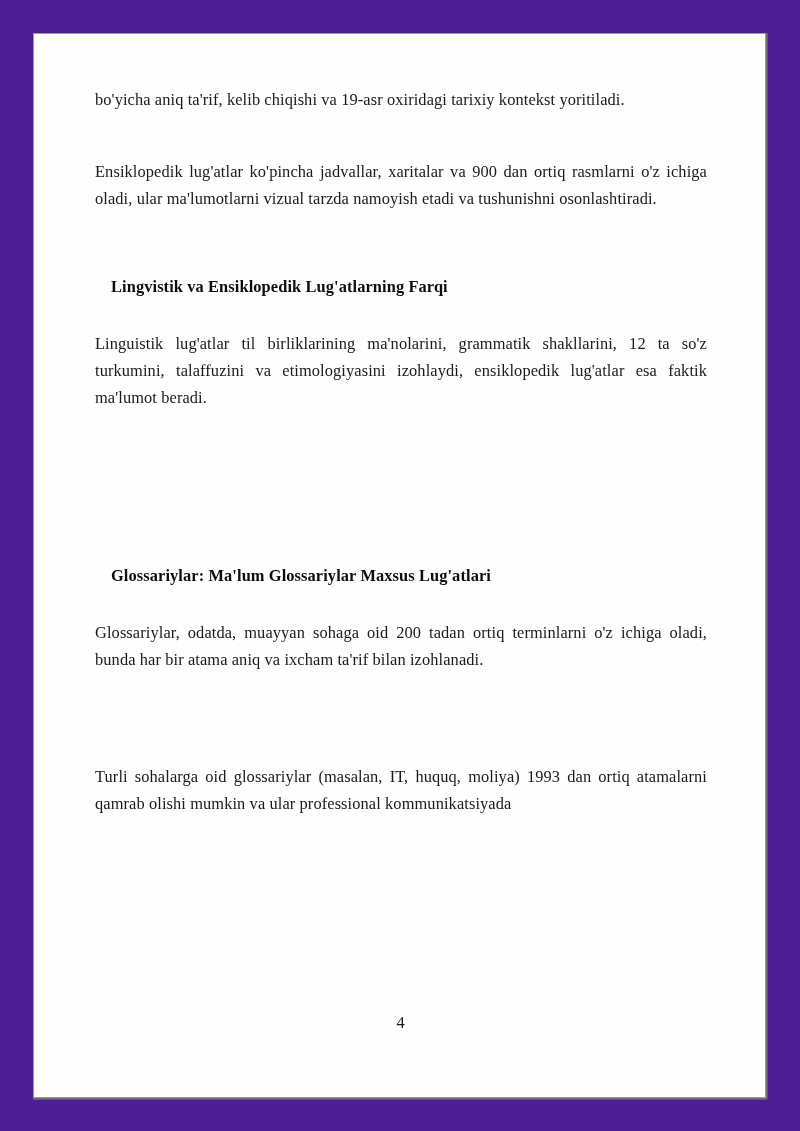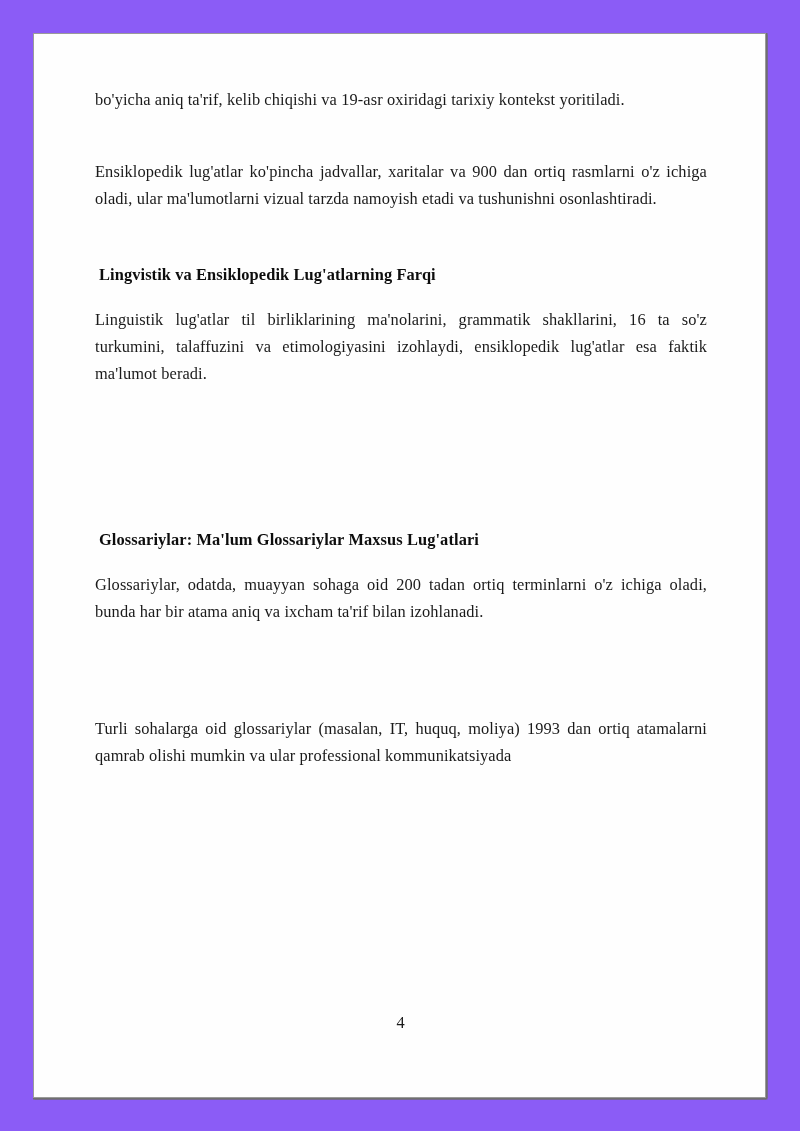--- a/index.html
+++ b/index.html
@@ -11,21 +11,21 @@
     width: 800px;
     height: 1131px;
     font-family: "Liberation Serif", "DejaVu Serif", serif;
     overflow: hidden;
   }
 
   #page-wrap {
     position: relative;
     width: 800px;
     height: 1131px;
-    background: #8b5cf6;
+    background: #4c1d95;
   }
 
   
   #page-sheet {
     position: absolute;
     left: 33px;
     top: 33px;
     width: 733px;
     height: 1065px;
     background: #fefefe;
@@ -48,21 +48,21 @@
     text-align: justify;
     text-justify: inter-word;
     font-size: 16.4px;
     line-height: 27px;
     color: #1a1a1a;
     letter-spacing: 0.1px;
     -webkit-font-smoothing: antialiased;
   }
 
   .heading {
-    margin: 4px;
+    margin: 16px;
     font-size: 16.4px;
     line-height: 27px;
     font-weight: bold;
     color: #0d0d0d;
     text-align: left;
     letter-spacing: 0.1px;
   }
 
   
   .gap-lg   { height: 45px; }
@@ -94,21 +94,21 @@
       <div class="gap-lg"></div>
 
       <p class="para">Ensiklopedik lug'atlar ko'pincha jadvallar, xaritalar va 900 dan ortiq rasmlarni o'z ichiga oladi, ular ma'lumotlarni vizual tarzda namoyish etadi va tushunishni osonlashtiradi.</p>
 
       <div class="gap-lg"></div>
 
       <h2 class="heading">Lingvistik va Ensiklopedik Lug'atlarning Farqi</h2>
 
       <div class="gap-sm"></div>
 
-      <p class="para">Linguistik lug'atlar til birliklarining ma'nolarini, grammatik shakllarini, 16 ta so'z turkumini, talaffuzini va etimologiyasini izohlaydi, ensiklopedik lug'atlar esa faktik ma'lumot beradi.</p>
+      <p class="para">Linguistik lug'atlar til birliklarining ma'nolarini, grammatik shakllarini, 12 ta so'z turkumini, talaffuzini va etimologiyasini izohlaydi, ensiklopedik lug'atlar esa faktik ma'lumot beradi.</p>
 
       <div class="gap-lg"></div>
 
 
       <div class="gap-lg"></div>
 
 
       <div class="gap-lg"></div>
 
       <h2 class="heading">Glossariylar: Ma'lum Glossariylar Maxsus Lug'atlari</h2>

